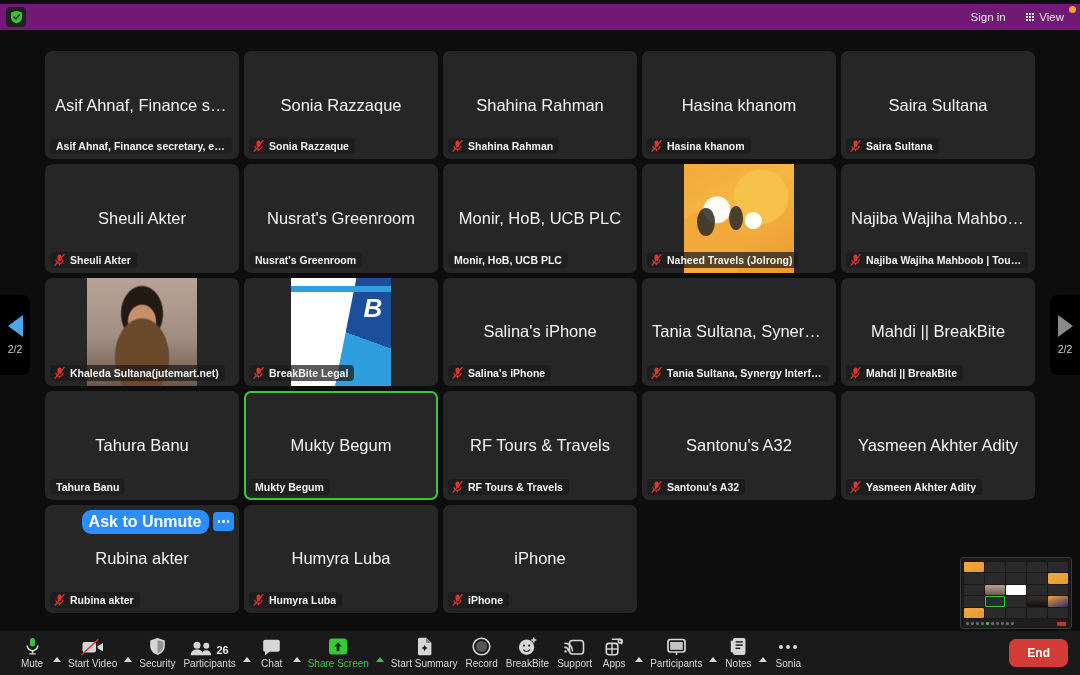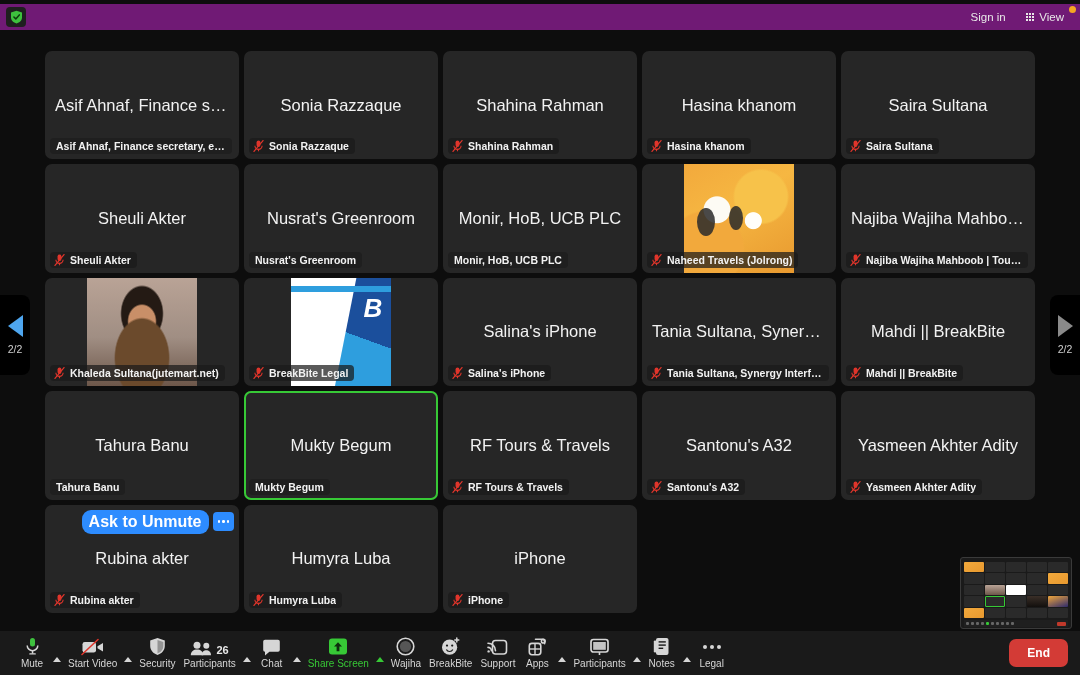--- a/index.html
+++ b/index.html
@@ -639,26 +639,36 @@
       <path d="M10 5.2 L14 9.6 h-2.6 v4.6 h-2.8 V9.6 H6 z" fill="#0d2d0d"></path>
           </svg>
         </span>
         <span class="tb-lbl green">Share Screen</span>
       </div>
       <div class="caret-wrap">
         <span class="caret green"></span>
       </div>
       <div class="tb-item">
         <span class="tb-ico">
+          <svg width="17" height="19" viewBox="0 0 17 19">
+      <path d="M2 2.3 a1.6 1.6 0 0 1 1.6-1.6 h6.6 L15.4 5.8 V16.7 a1.6 1.6 0 0 1-1.6 1.6 H3.6 A1.6 1.6 0 0 1 2 16.7 z" fill="#d6d6d6"></path>
+      <path d="M10 1 v5 h5 z" fill="#1a1a1a" opacity=".45"></path>
+      <path d="M8.6 7.8 l1 2.3 2.3 1 -2.3 1 -1 2.3 -1-2.3 -2.3-1 2.3-1 z" fill="#1a1a1a"></path>
+          </svg>
+        </span>
+        <span class="tb-lbl">Start Summary</span>
+      </div>
+      <div class="tb-item">
+        <span class="tb-ico">
           <svg width="19" height="19" viewBox="0 0 19 19">
       <circle cx="9.5" cy="9.5" r="8.3" fill="none" stroke="#d6d6d6" stroke-width="1.6"></circle>
       <circle cx="9.5" cy="9.5" r="5.6" fill="#d6d6d6" opacity=".32"></circle>
           </svg>
         </span>
-        <span class="tb-lbl">Wajiha</span>
+        <span class="tb-lbl">Record</span>
       </div>
       <div class="tb-item">
         <span class="tb-ico">
           <svg width="19" height="19" viewBox="0 0 19 19">
       <circle cx="8.6" cy="10.2" r="7.6" fill="#d6d6d6"></circle>
       <circle cx="6" cy="8.6" r="1.1" fill="#1a1a1a"></circle>
             <circle cx="11.2" cy="8.6" r="1.1" fill="#1a1a1a"></circle>
       <path d="M5.4 12.4 a3.5 3.5 0 0 0 6.4 0" stroke="#1a1a1a" stroke-width="1.2" fill="none"></path>
       <path d="M15.8 1 v4 M13.8 3 h4" stroke="#d6d6d6" stroke-width="1.5" stroke-linecap="round"></path>
           </svg>
@@ -718,18 +728,18 @@
       </div>
       <div class="caret-wrap">
         <span class="caret"></span>
       </div>
       <div class="tb-item">
         <span class="dots3">
           <i></i>
           <i></i>
           <i></i>
         </span>
-        <span class="tb-lbl">Legal</span>
+        <span class="tb-lbl">Sonia</span>
       </div>
       <div class="end-btn">End</div>
     </div>
 
 </div>
 
 </body></html>

